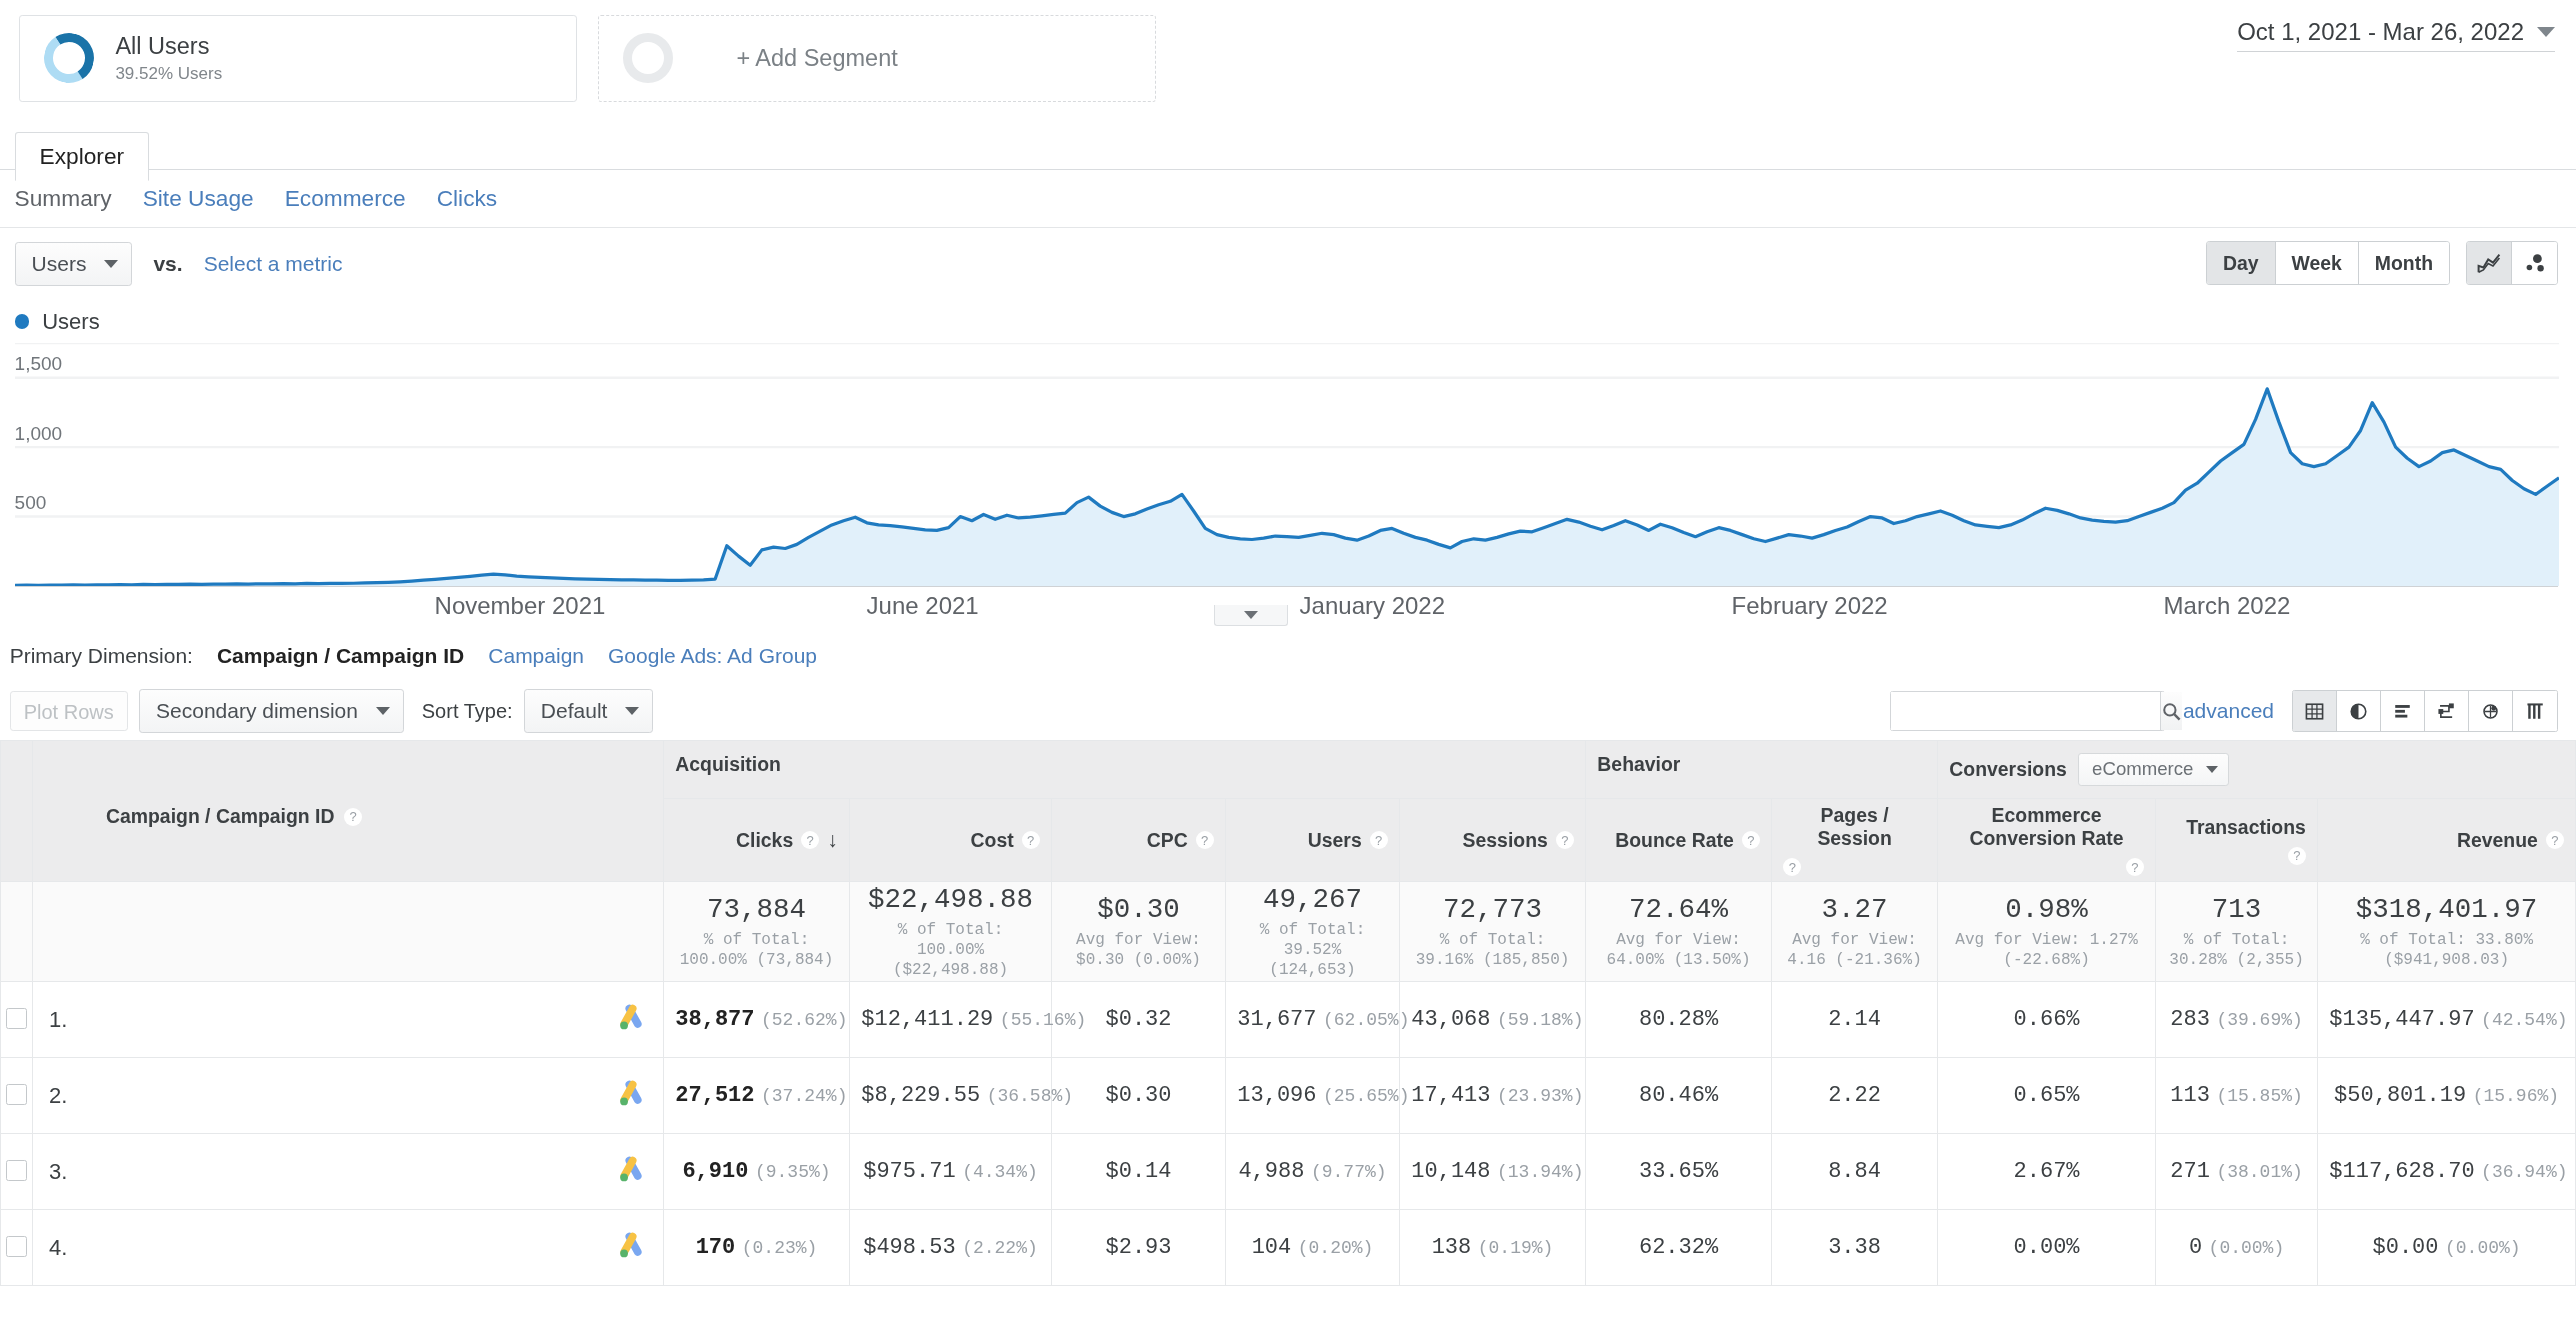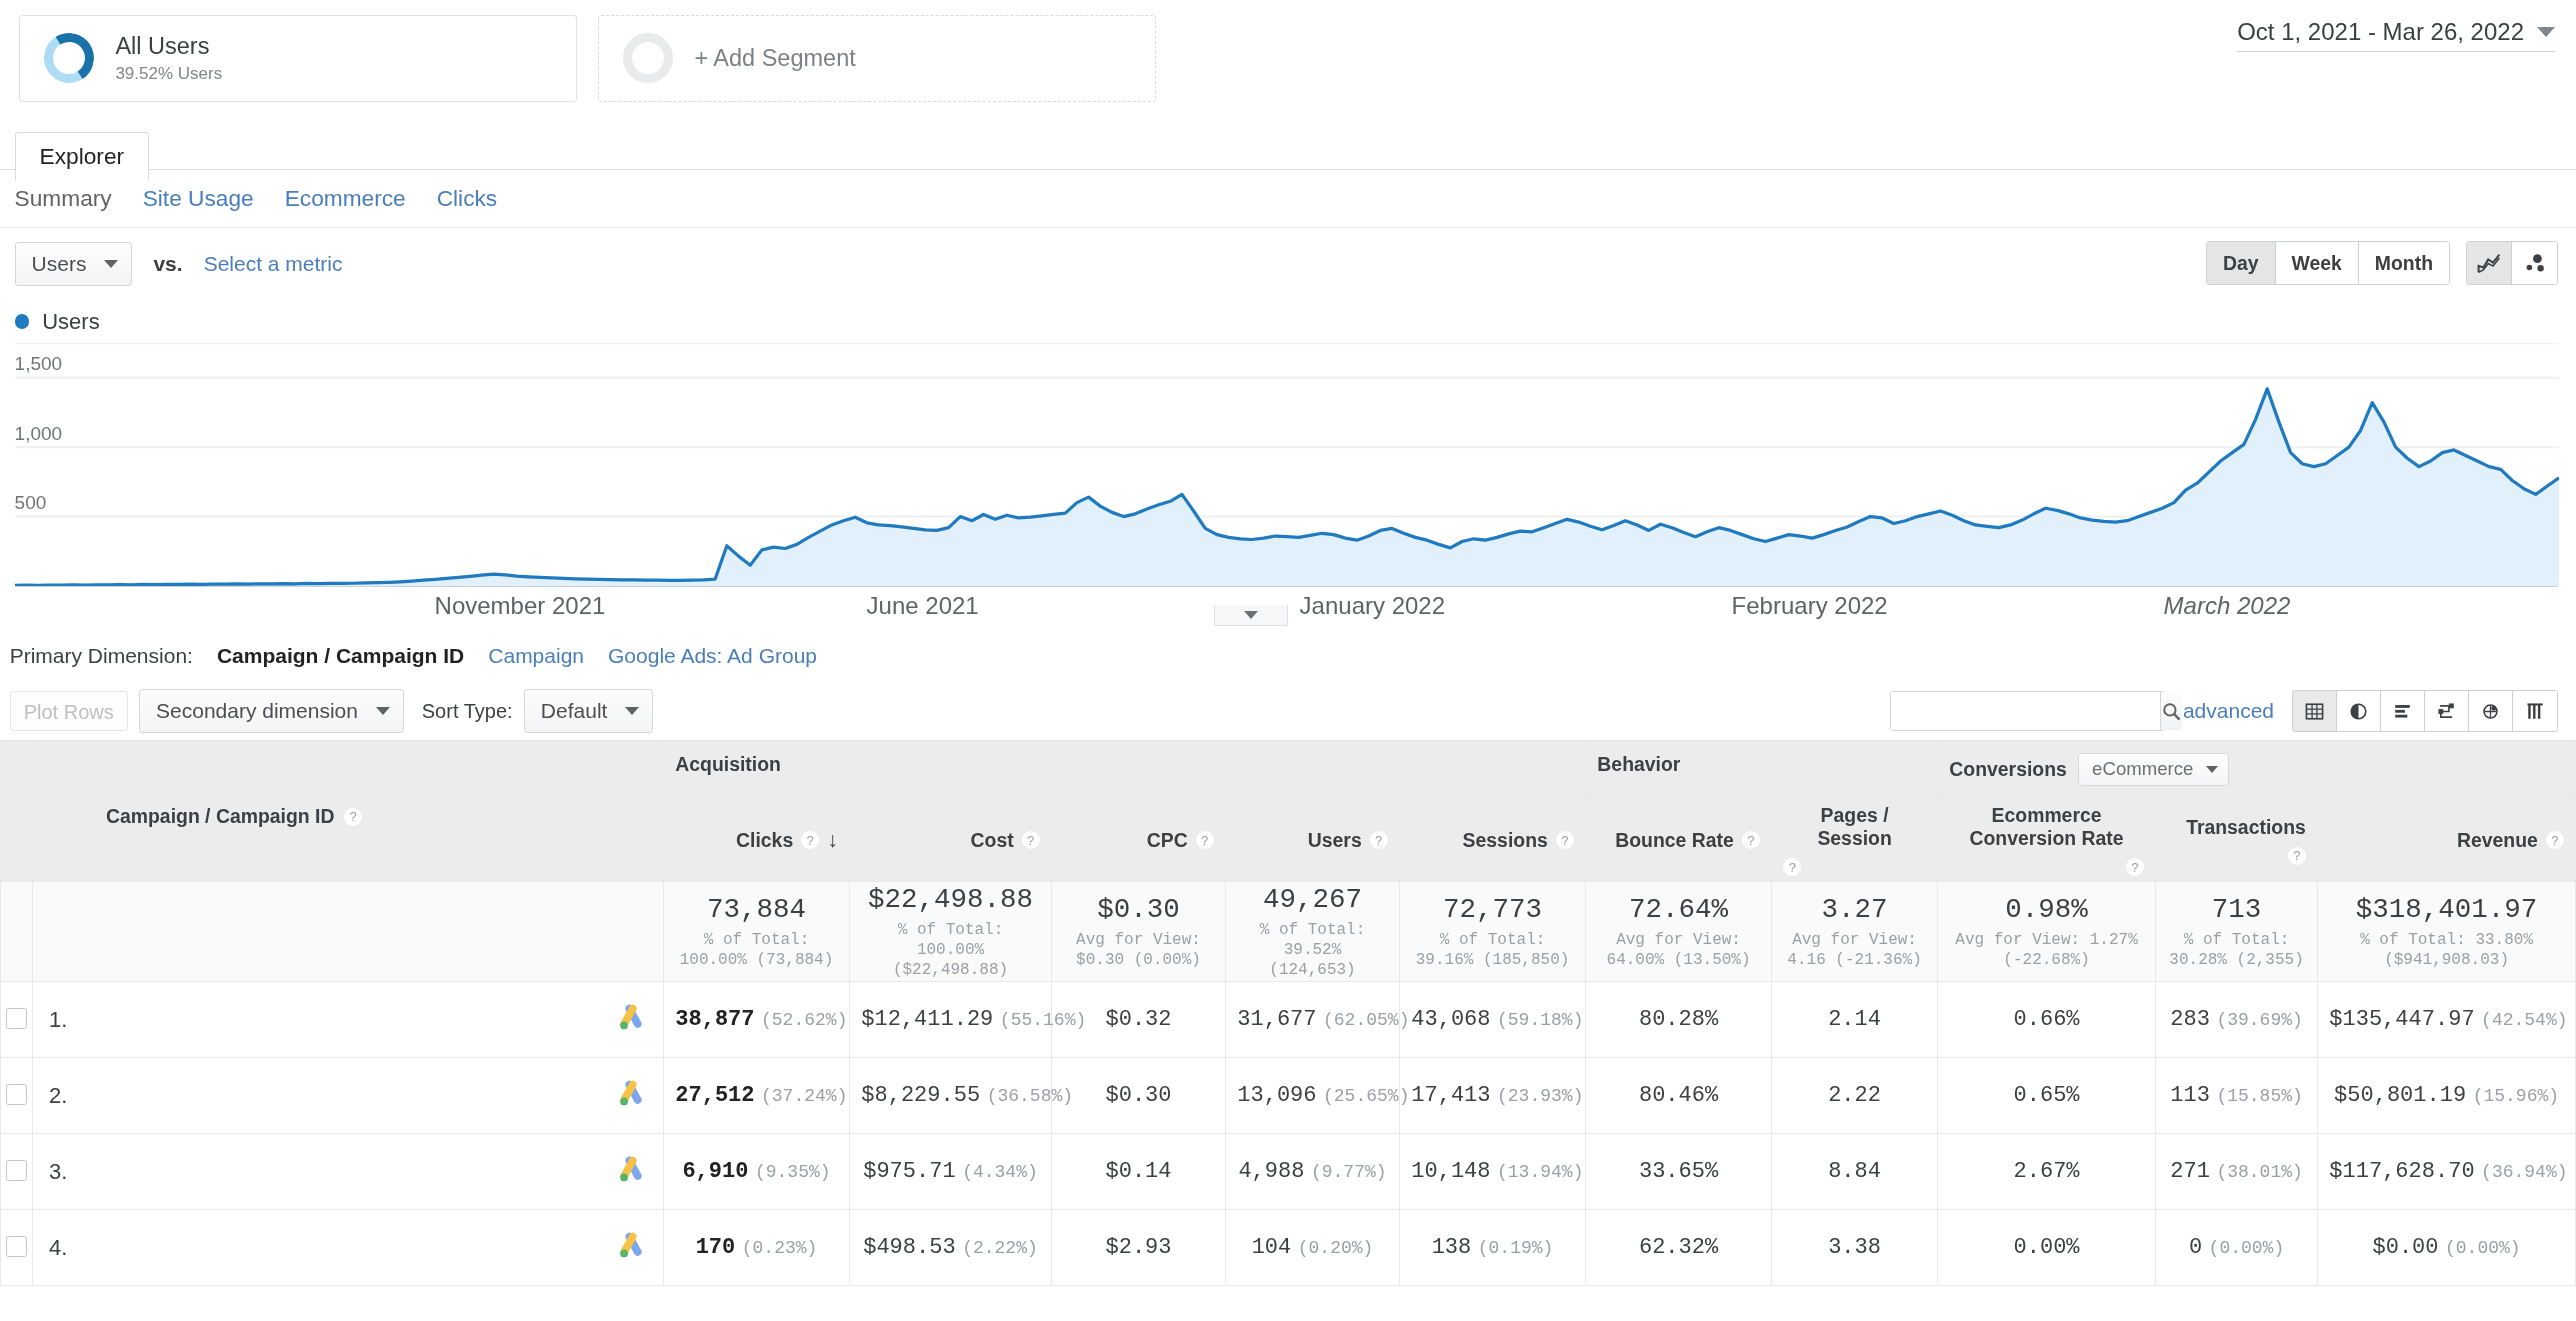--- a/index.html
+++ b/index.html
@@ -43,21 +43,21 @@
     transform: rotate(12deg);
     flex: none;
   }
   .donut.empty {
     border: 9px solid #e8eaec;
     transform: none;
   }
   .seg-text { display: flex; flex-direction: column; gap: 6.5px; }
   .seg-title { font-size: 23.5px; color: #3c4043; line-height: 1; }
   .seg-sub { font-size: 17px; color: #80868b; line-height: 1; }
-  .seg-add { font-size: 23.5px; color: #7b8186; }
+  .seg-add { font-size: 23.5px; color: #7b8186; margin-left: 42px; }
 
   .date-range {
     position: absolute; right: 21px; top: 18px;
     font-size: 24px; color: #3c4043;
     display: flex; align-items: center; gap: 13px;
     border-bottom: 0.8px solid #d0d3d6;
     padding-bottom: 4.9px;
   }
   .caret-down {
     width: 0; height: 0;
@@ -363,21 +363,21 @@
     <div class="ylabel" id="ytick-2" style="top: 10.4px;">1,500</div>
     <div class="ylabel" id="ytick-1" style="top: 80px;">1,000</div>
     <div class="ylabel" id="ytick-0" style="top: 149px;">500</div>
   </div>
 
   <div class="xaxis" id="xaxis">
       <div class="xlabel" style="left: 420px;">November 2021</div>
       <div class="xlabel" style="left: 852px;">June 2021</div>
       <div class="xlabel" style="left: 1285px;">January 2022</div>
       <div class="xlabel" style="left: 1717px;">February 2022</div>
-      <div class="xlabel" style="left: 2149px; font-style: italic;">March 2022</div>
+      <div class="xlabel" style="left: 2149px;">March 2022</div>
     </div>
 
   <div class="expander">
     <span class="caret"></span>
   </div>
 
   <div class="primarydim">
     <span class="lbl">Primary Dimension:</span>
     <span class="selected">Campaign / Campaign ID</span>
     <a href="#" class="link">Campaign</a>

